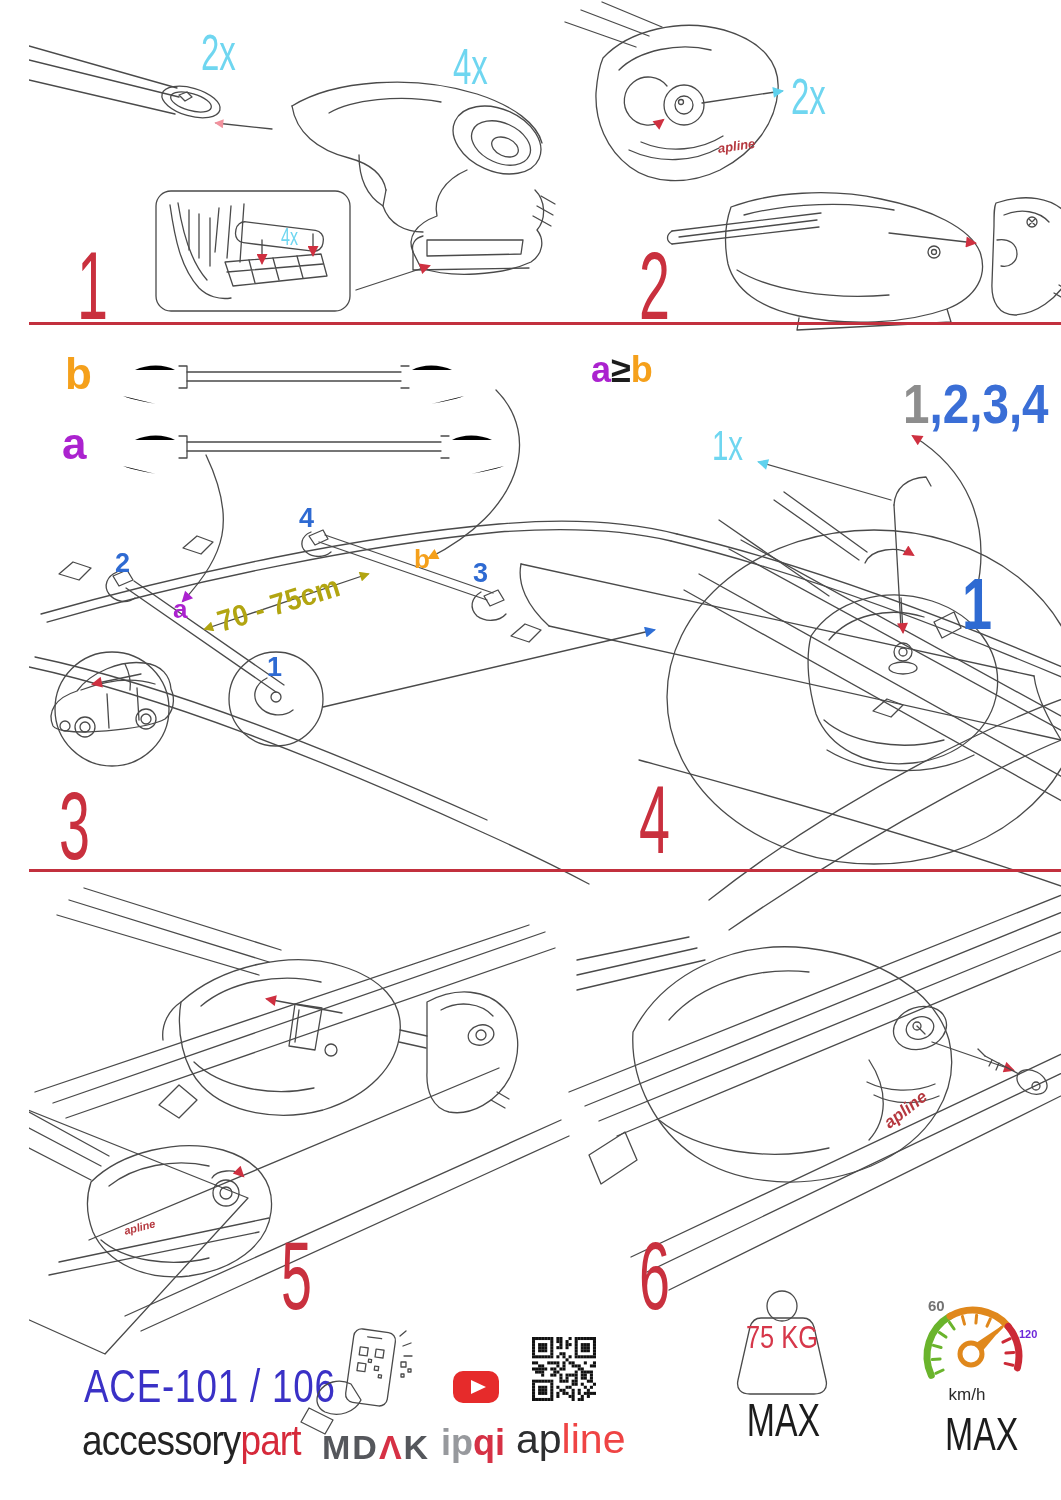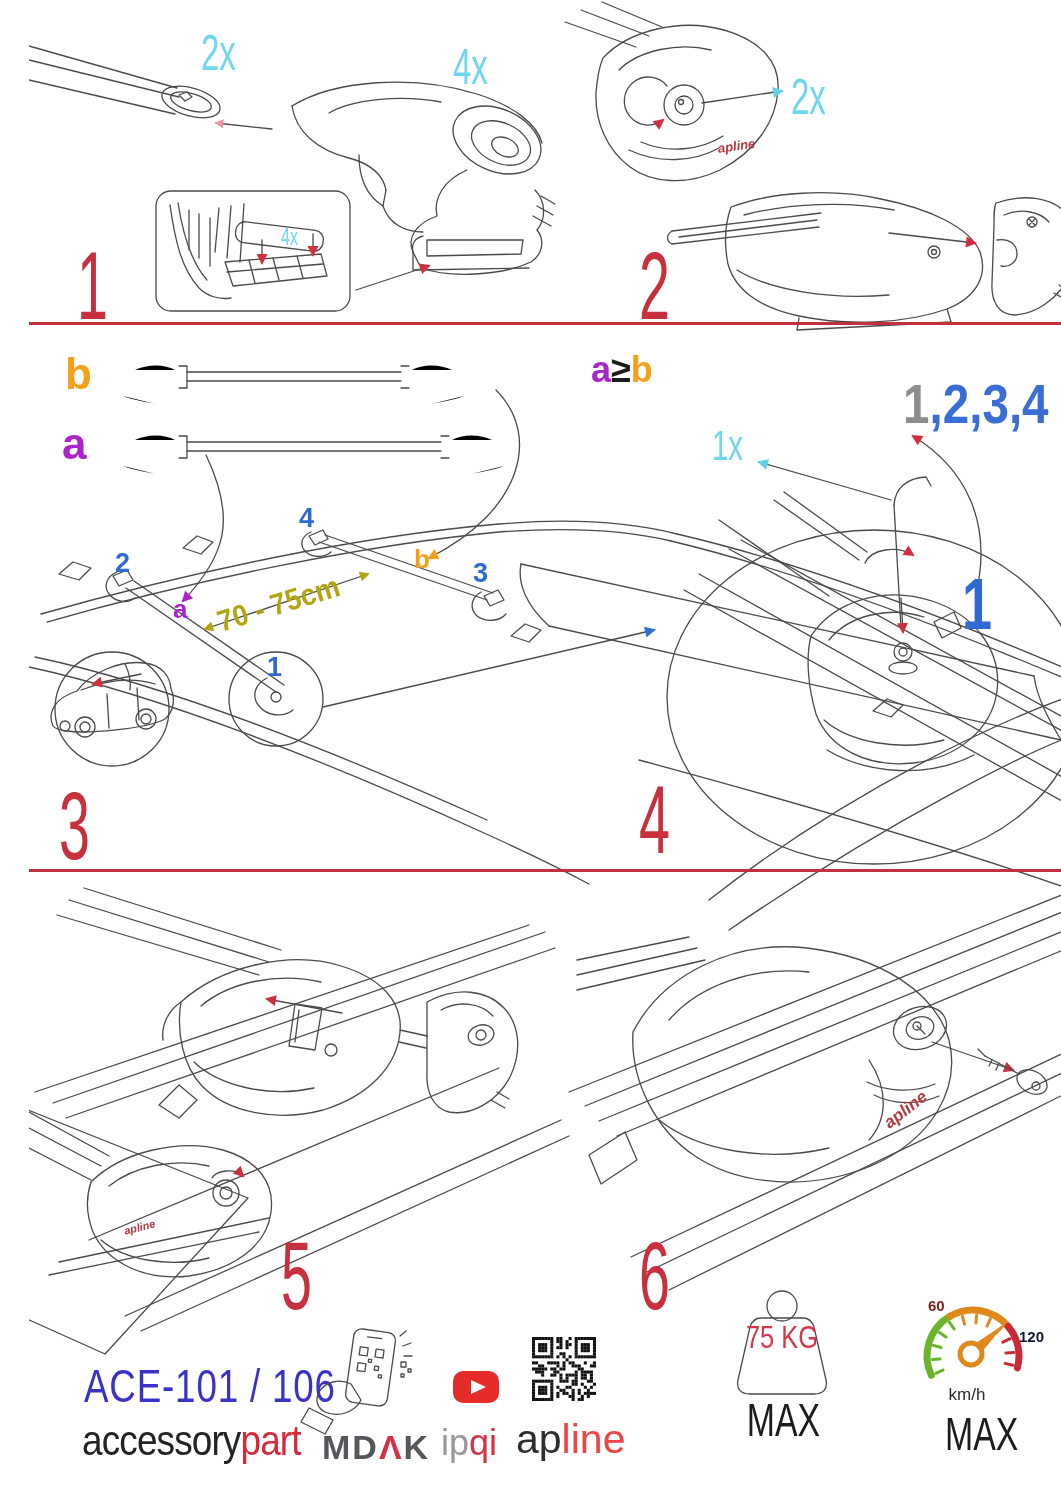--- a/index.html
+++ b/index.html
@@ -22,29 +22,29 @@
   .order{font-size:56px;font-weight:700;transform:scaleX(.85);transform-origin:left top;}
   .order .g1{color:#8d8d8d}.order .rest{color:#3a6ed6}
   .tool{font-size:42px;font-weight:400;color:#6fd6f0;transform:scaleX(.7);transform-origin:left top;}
   .bigblue1{font-size:72px;font-weight:700;color:#2e6ad2;transform:scaleX(.75);transform-origin:left top;}
   .aplogo{font-weight:700;font-style:italic;color:#b5383f;transform-origin:left top;}
   .model{font-size:46px;font-weight:400;color:#3a31c6;letter-spacing:1px;transform:scaleX(.8);transform-origin:left top;}
   .brandword{font-size:42px;font-weight:400;letter-spacing:-1px;transform:scaleX(.88);transform-origin:left top;}
   .brandword .k1{color:#232323}.brandword .k2{color:#d6293a}
   .mdak{font-size:34px;font-weight:700;color:#55575c;letter-spacing:2px;}
   .mdak .acc{color:#d63145}
-  .ipqi{font-size:36px;font-weight:400;color:#97999d;}
+  .ipqi{font-size:36px;font-weight:700;color:#97999d;}
   .ipqi .acc{color:#d63145}
   .apline{font-size:41px;font-weight:400;color:#2d2e30;}
   .apline .acc{color:#ef4444}
   .maxlbl{font-size:47px;font-weight:400;color:#1c1c1c;text-align:center;transform:scaleX(.72);transform-origin:center top;}
   .kgval{font-size:31px;font-weight:400;color:#d6374a;text-align:center;transform:scaleX(.82);transform-origin:center top;}
   .kmh{font-size:17px;font-weight:400;color:#2b2b2b;text-align:center;}
-  .spdlow{font-size:15px;font-weight:700;color:#7f1d1d;}
-  .spdhigh{font-size:15px;font-weight:700;color:#0f172a;}
+  .spdlow{font-size:15px;font-weight:700;color:#737373;}
+  .spdhigh{font-size:11px;font-weight:700;color:#6d28d9;}
   .divider{position:absolute;left:0;width:1061px;height:3px;background:#c2303e;}
 </style>
 </head>
 <body>
 
 <div id="sheet">
 
 <svg width="0" height="0">
   <defs>
     <marker id="aR" viewBox="0 0 8 8" refX="6.5" refY="4" markerWidth="13" markerHeight="11" orient="auto-start-reverse" markerUnits="userSpaceOnUse">

